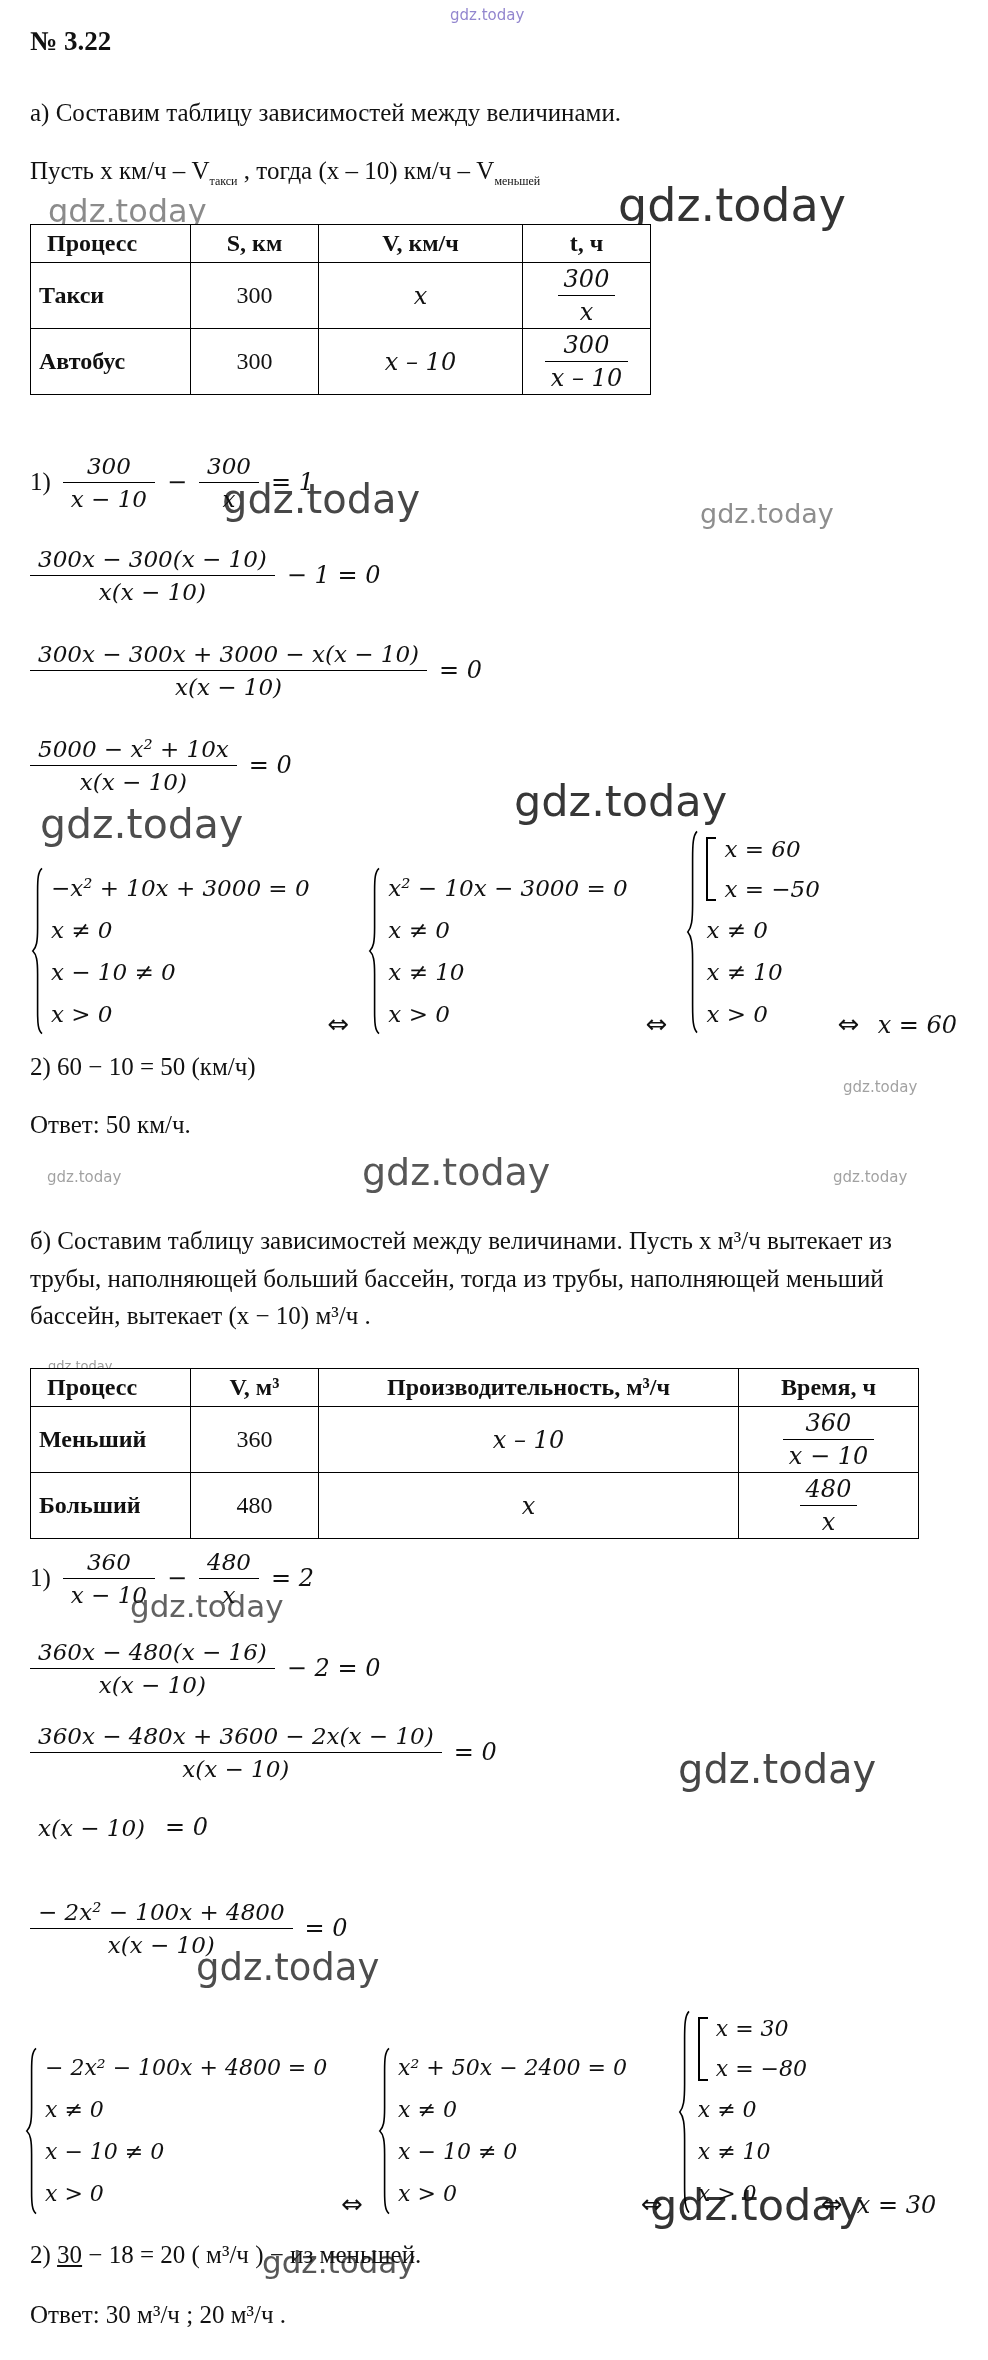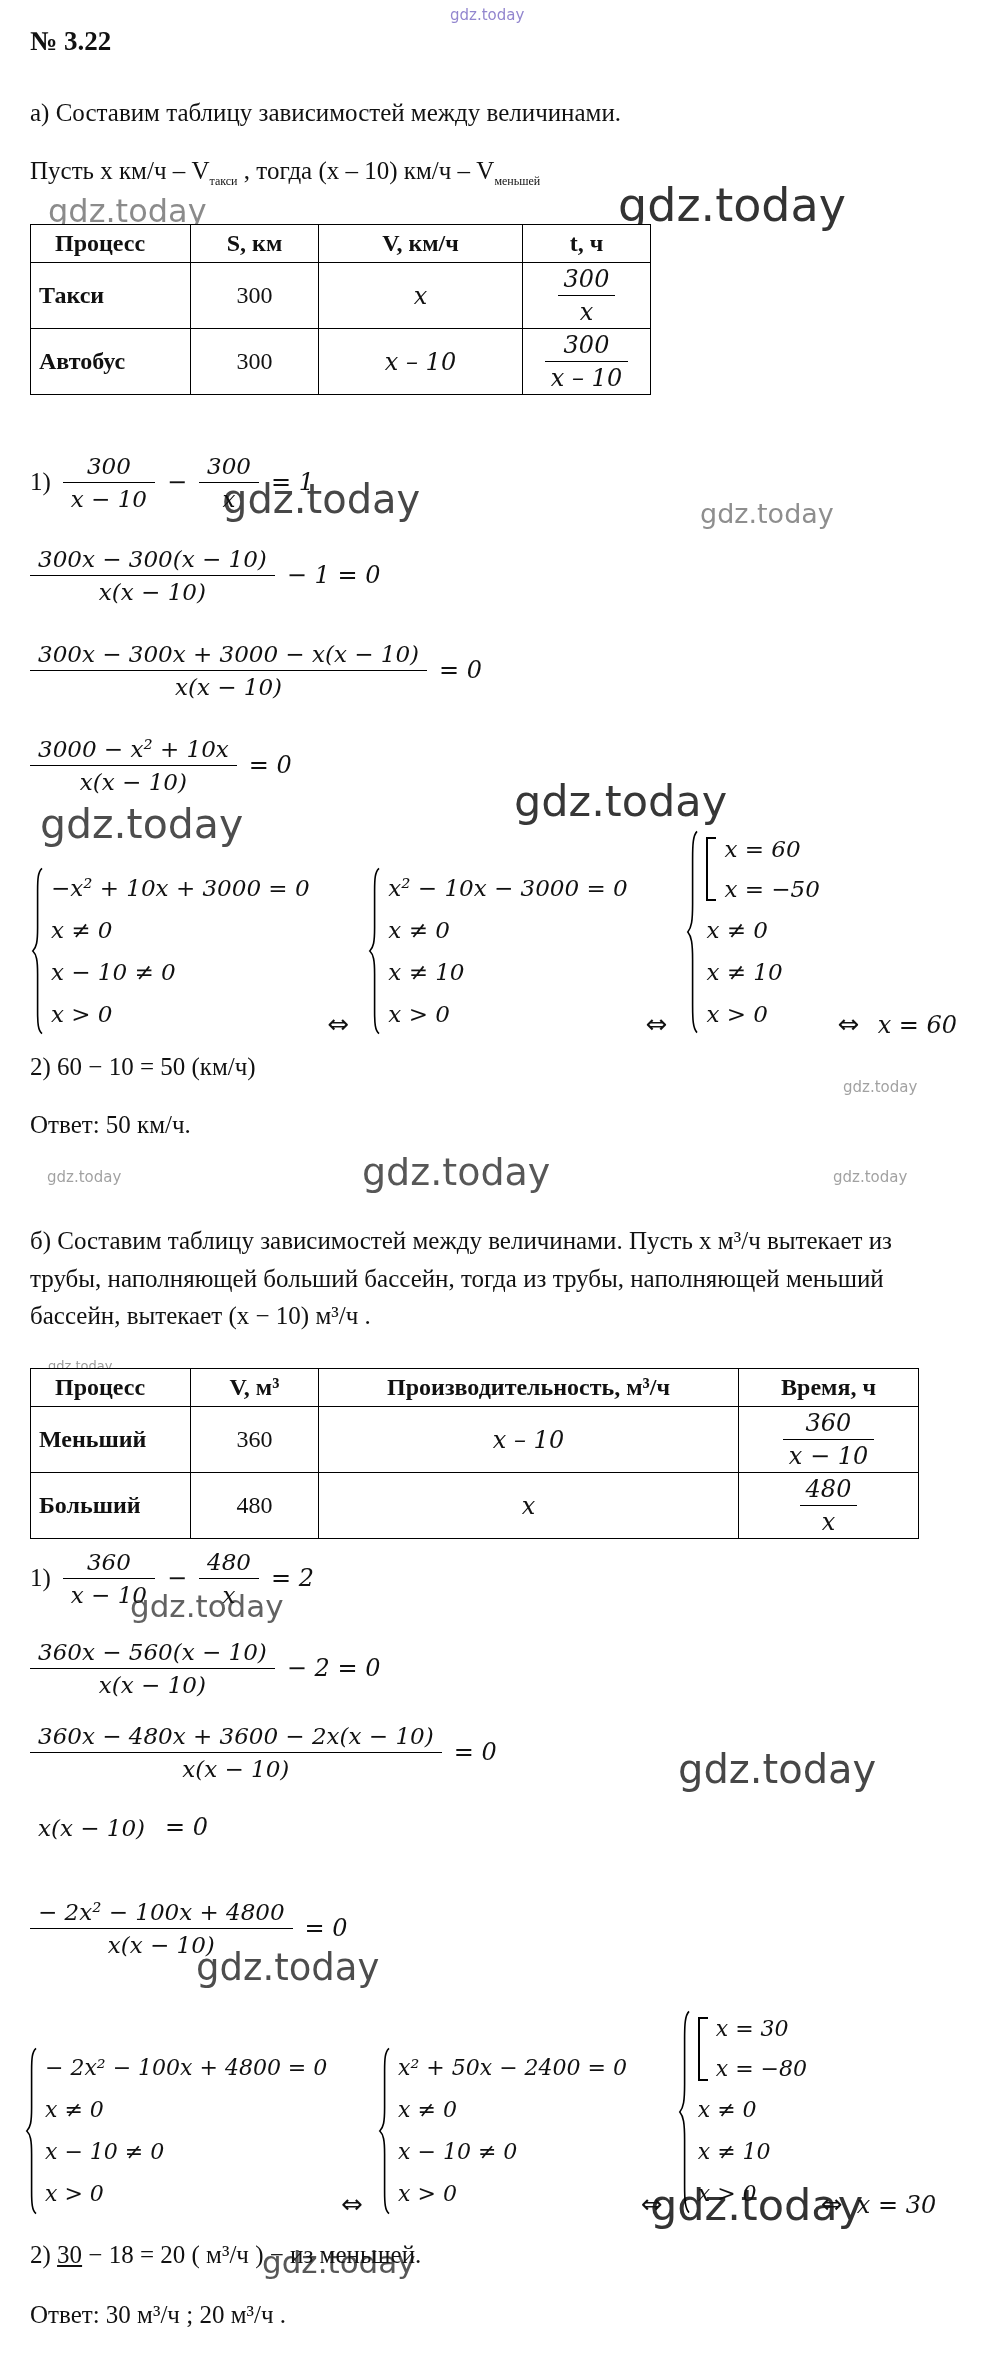--- a/index.html
+++ b/index.html
@@ -27,21 +27,21 @@
   .frac { display:inline-flex; flex-direction:column; text-align:center; font-size:23px; }
   .frac .num { border-bottom:1.6px solid #000; padding:1px 8px 3px; }
   .frac .den { padding:3px 8px 0; }
   .tail { white-space:nowrap; }
 
   table.tbl { border-collapse:collapse; font-size:24px; background:#fff; }
   .tbl th, .tbl td { border:1.7px solid #000; text-align:center; padding:2px 6px; }
   .tbl th { font-weight:bold; height:38px; }
   .tbl td { height:64px; }
   .tbl .rowname { font-weight:bold; text-align:left; padding-left:8px; }
-  .tbl .hleft { text-align:left; padding-left:24px; }
+  .tbl .hleft { text-align:left; padding-left:16px; }
   .tbl .frac { font-size:22px; }
   .tbl .frac .num { padding:0 6px 2px; }
   .tbl .frac .den { padding:2px 6px 0; }
   .tbl .math { font-size:24px; }
 
   .sysrow {
     display:flex; align-items:flex-end; gap:18px;
     font-family:"DejaVu Serif", serif; font-style:italic; font-size:23px;
   }
   .sysrow-b { gap:14px; font-size:22px; left:24px; }
@@ -147,21 +147,21 @@
 <div class="blk eq" style="top:640px">
   <span class="frac">
       <span class="num">300x − 300x + 3000 − x(x − 10)</span>
       <span class="den">x(x − 10)</span>
     </span>
   <span class="tail">= 0</span>
 </div>
 
 <div class="blk eq" style="top:735px">
   <span class="frac">
-      <span class="num">3000 − x² + 10x</span>
+      <span class="num">5000 − x² + 10x</span>
       <span class="den">x(x − 10)</span>
     </span>
   <span class="tail">= 0</span>
 </div>
 
 <div class="blk sysrow" style="top:825px">
   <div class="system">
     <svg class="brace-svg" width="16" height="176" viewBox="0 0 20 100" preserveAspectRatio="none">
         <path d="M15 3 C10 5 9.5 9 9.5 16 L9.5 37 C9.5 45 8 48 3.5 50 C8 52 9.5 55 9.5 63 L9.5 84 C9.5 91 10 95 15 97" fill="none" stroke="#000" stroke-width="1.6" vector-effect="non-scaling-stroke"></path>
       </svg>
@@ -253,21 +253,21 @@
   <span>−</span>
   <span class="frac">
       <span class="num">480</span>
       <span class="den">x</span>
     </span>
   <span class="tail">= 2</span>
 </div>
 
 <div class="blk eq" style="top:1638px">
   <span class="frac">
-      <span class="num">360x − 560(x − 10)</span>
+      <span class="num">360x − 480(x − 16)</span>
       <span class="den">x(x − 10)</span>
     </span>
   <span class="tail">− 2 = 0</span>
 </div>
 
 <div class="blk eq" style="top:1722px">
   <span class="frac">
       <span class="num">360x − 480x + 3600 − 2x(x − 10)</span>
       <span class="den">x(x − 10)</span>
     </span>

